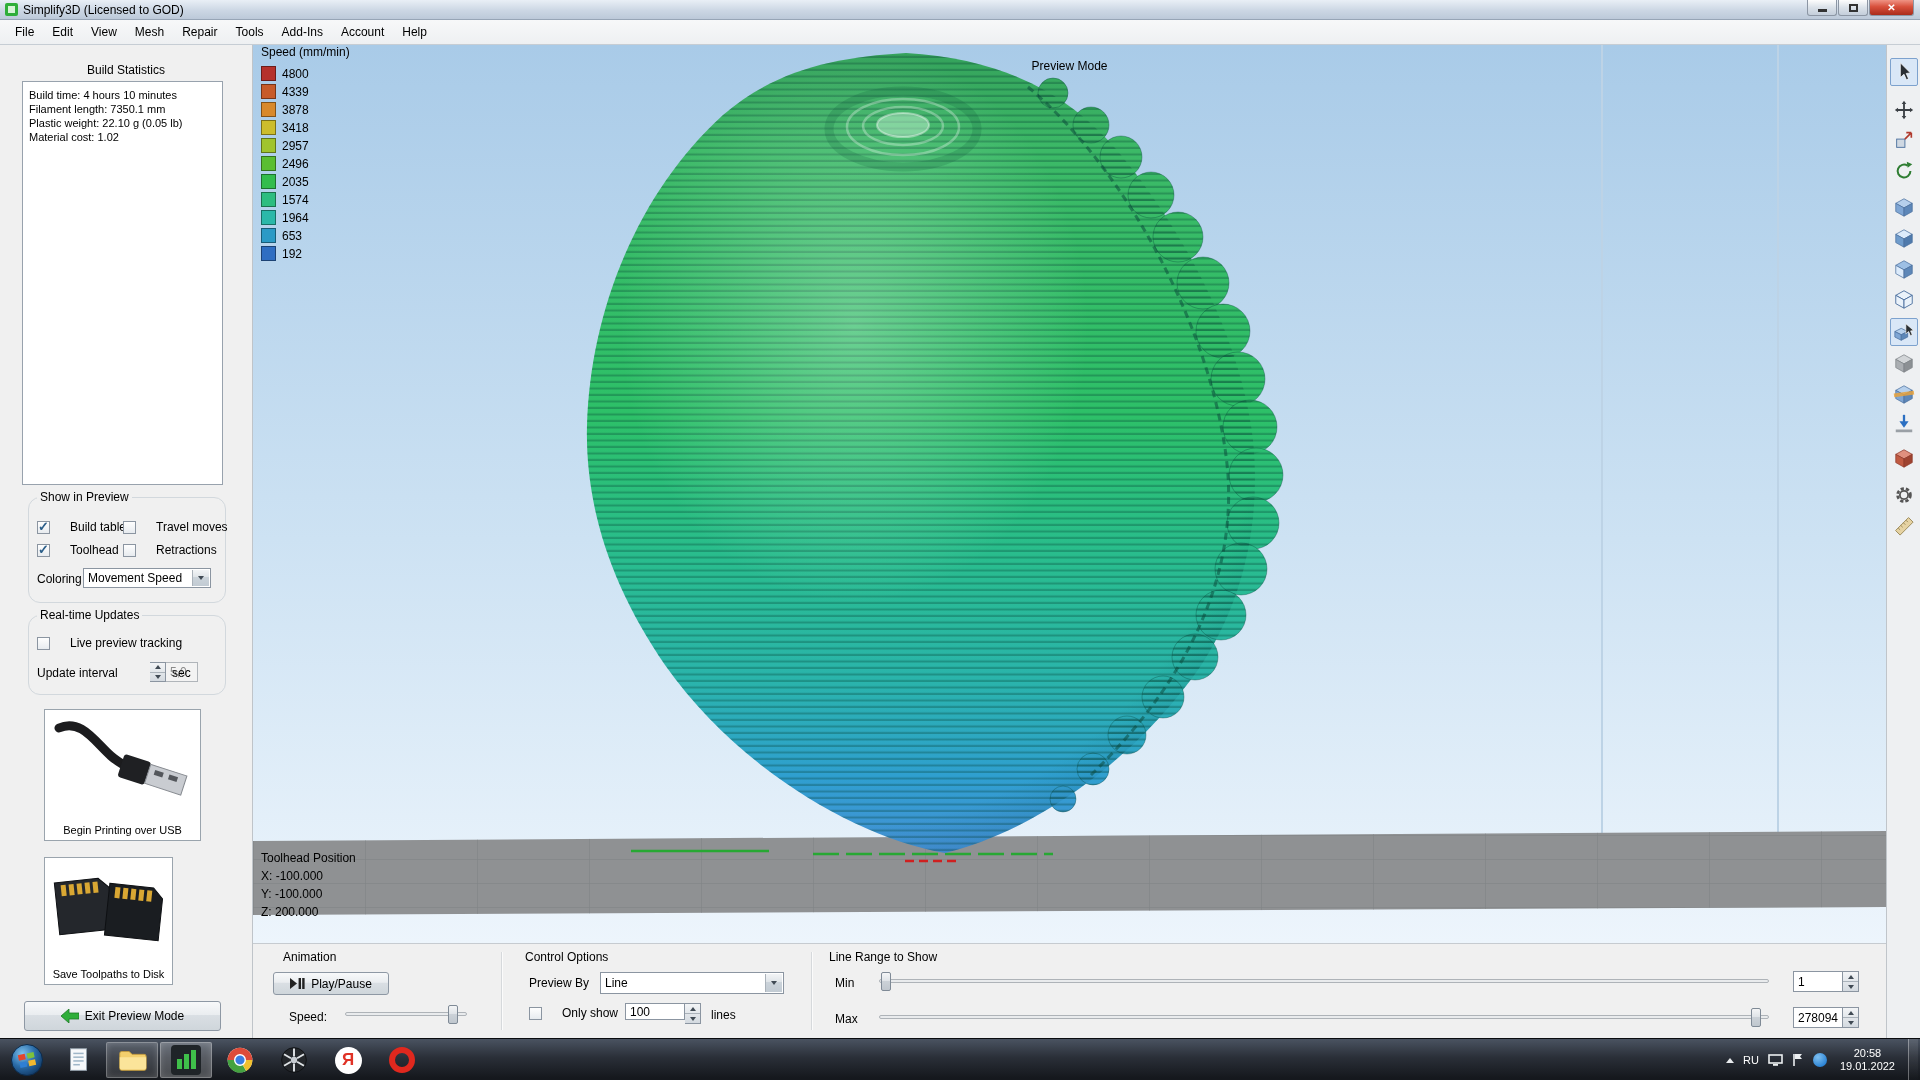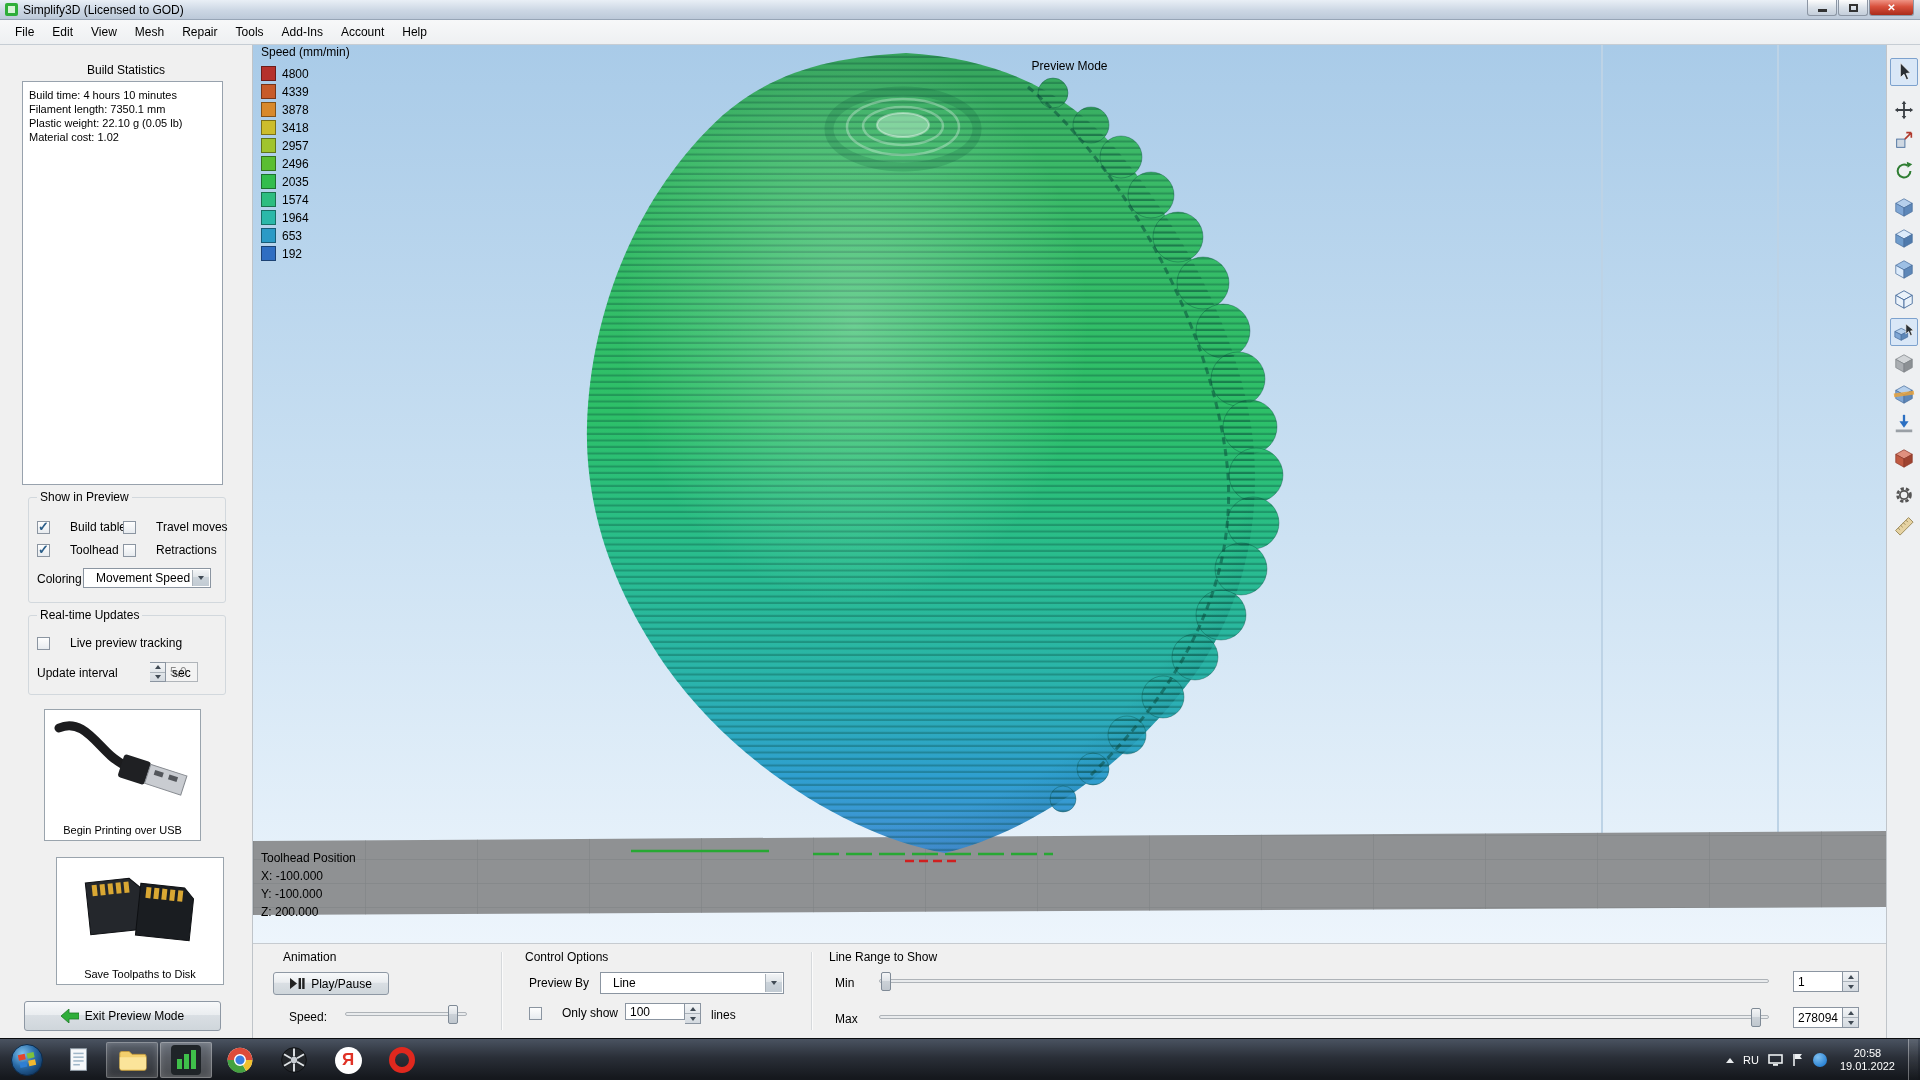--- a/index.html
+++ b/index.html
@@ -24,29 +24,29 @@
   .menubar{position:absolute;left:0;top:20px;width:1920px;height:25px;
     background:linear-gradient(#f7f8f9,#eef0f2);border-bottom:1px solid #c6cdd4;
     display:flex;align-items:center;padding-left:6px}
   .menu-item{padding:3px 9px;cursor:default}
 
   
   .left-panel{position:absolute;left:0;top:45px;width:253px;height:993px;background:#f0f0f0;border-right:1px solid #bfc4c9}
   .left-panel>*{position:absolute}
   .panel-title{left:0;right:0;text-align:center;font-size:12px}
   .stats-box{background:#fff;border:1px solid #98a2ad;padding:6px 6px;font-size:11px;line-height:14px}
-  .groupbox{border:1px solid #d2d8dd;border-radius:3px}
+  .groupbox{border:1px solid #d2d8dd;border-radius:12px}
   .groupbox>*{position:absolute}
   .gb-label{top:-8px;left:8px;background:#f0f0f0;padding:0 3px;font-size:12px;white-space:nowrap}
   .cb-row{display:flex;align-items:flex-end;gap:20px;white-space:nowrap}
   .cb{width:13px;height:13px;border:1px solid #8b95a1;background:linear-gradient(#fefefe,#e7ebef);position:relative;flex:none}
   .cb.checked::after{content:"✓";position:absolute;left:0;top:-3px;font-size:13px;font-weight:bold;color:#2c5f8a}
   .cb-label{font-size:12px}
   .lbl{font-size:12px;white-space:nowrap}
-  .combo{background:#fff;border:1px solid #8b95a1;display:flex;align-items:center;padding-left:12px;font-size:12px;position:relative}
+  .combo{background:#fff;border:1px solid #8b95a1;display:flex;align-items:center;padding-left:4px;font-size:12px;position:relative}
   .combo-arrow{position:absolute;right:1px;top:1px;bottom:1px;width:17px;border-left:1px solid #aab2ba;
     background:linear-gradient(#f2f4f6,#dfe4e8 45%,#cbd3da 46%,#c2cbd3);display:flex;align-items:center;justify-content:center}
   .tri-down{width:0;height:0;border-left:3.5px solid transparent;border-right:3.5px solid transparent;border-top:4px solid #404a54}
   .tri-up{width:0;height:0;border-left:3px solid transparent;border-right:3px solid transparent;border-bottom:4px solid #404a54}
   .tri-dn-s{width:0;height:0;border-left:3px solid transparent;border-right:3px solid transparent;border-top:4px solid #404a54}
   .input7{background:#fff;border:1px solid #8b95a1;font-size:12px;padding:1px 4px;font-family:"Liberation Sans",sans-serif}
   .input7.disabled{color:#8a8a8a;background:#f3f3f3;border-color:#b0b5ba}
   .spin{display:flex;flex-direction:column;width:16px;border:1px solid #8b95a1;border-left:none;background:linear-gradient(#f2f4f6,#d4dae0)}
   .spin>div{flex:1;display:flex;align-items:center;justify-content:center}
   .spin>div:first-child{border-bottom:1px solid #aab2ba}
@@ -193,21 +193,21 @@
         <g transform="rotate(18 95 62)">
           <rect x="66" y="48" width="28" height="24" rx="3" fill="#1f2023"></rect>
           <rect x="94" y="50" width="38" height="20" fill="#c9ccd1" stroke="#85898f"></rect>
           <rect x="100" y="54" width="9" height="5" fill="#54575c"></rect>
           <rect x="115" y="54" width="9" height="5" fill="#54575c"></rect>
         </g>
       </svg>
       <div class="img-btn-label">Begin Printing over USB</div>
     </div>
 
-    <div class="img-btn" style="left:56px;top:812px;width:168px;height:128px">
+    <div class="img-btn" style="left:44px;top:812px;width:129px;height:128px">
       <svg width="140" height="94" viewBox="0 0 140 94">
         <g transform="rotate(-6 45 45)">
           <path d="M18,18 h44 l10,10 v42 h-54 z" fill="#24272c" stroke="#0e1013"></path>
           <g fill="#d9a733">
               <rect x="24" y="21" width="5" height="11"></rect>
               <rect x="32" y="21" width="5" height="11"></rect>
               <rect x="40" y="21" width="5" height="11"></rect>
               <rect x="48" y="21" width="5" height="11"></rect>
               <rect x="56" y="21" width="5" height="11"></rect>
             </g>

